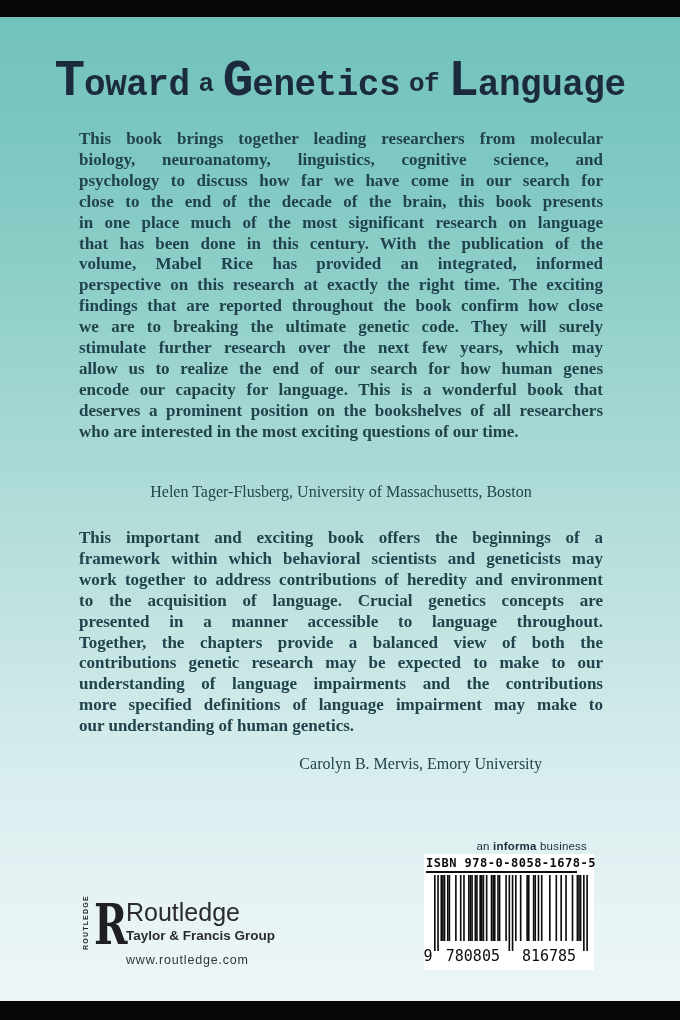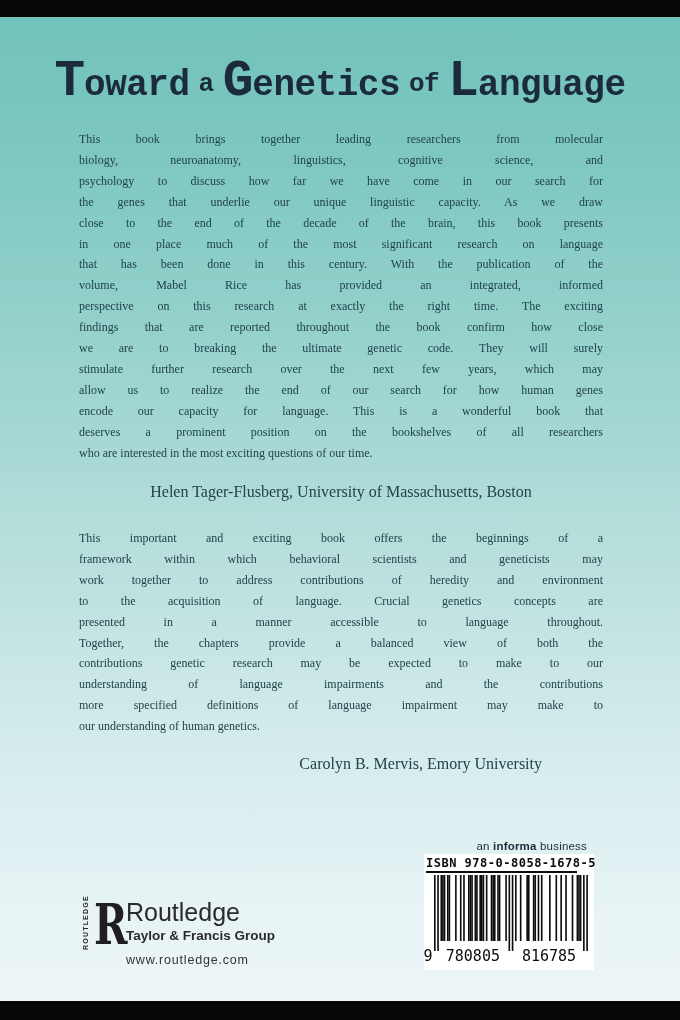--- a/index.html
+++ b/index.html
@@ -24,21 +24,21 @@
     color:#1b2b3d;font-weight:bold;line-height:1;
     letter-spacing:-0.5px;white-space:nowrap;font-family:Liberation Mono, monospace;
   }
   .title .word{display:inline-block;margin:0 7px;font-size:36px;}
   .title .word .cap{font-size:51px;letter-spacing:-1px;}
   .title .word.small{font-size:26px;vertical-align:4px;margin:0 2px;}
 
   
   .para{
     position:absolute;left:79px;width:524px;
-    color:#21434c;font-size:12px;line-height:20.9px;
+    color:#21434c;font-size:17px;line-height:20.9px;font-weight:bold;
   }
   .para .line{text-align:justify;text-align-last:justify;white-space:nowrap;}
   .para .line.last{text-align-last:left;white-space:normal;}
   #para1{top:129px;}
   #para2{top:528px;}
 
   .attr{
     position:absolute;color:#21434c;font-size:16px;
   }
   .attr.center{top:483px;left:79px;width:524px;text-align:center;}
@@ -96,21 +96,20 @@
 <div class="cover">
 
   <div class="bar top"></div>
 
   <h1 class="title" id="title"><span class="word"><span class="cap">T</span>oward</span><span class="word small">a</span><span class="word"><span class="cap">G</span>enetics</span><span class="word small">of</span><span class="word"><span class="cap">L</span>anguage</span></h1>
 
   <div class="para" id="para1">
       <div class="line">This book brings together leading researchers from molecular</div>
       <div class="line">biology, neuroanatomy, linguistics, cognitive science, and</div>
       <div class="line">psychology to discuss how far we have come in our search for</div>
-      <div class="line">the genes that underlie our unique linguistic capacity.  As we draw</div>
       <div class="line">close to the end of the decade of the brain, this book presents</div>
       <div class="line">in one place much of the most significant research on language</div>
       <div class="line">that has been done in this century.  With the publication of the</div>
       <div class="line">volume, Mabel Rice has provided an integrated, informed</div>
       <div class="line">perspective on this research at exactly the right time.  The exciting</div>
       <div class="line">findings that are reported throughout the book confirm how close</div>
       <div class="line">we are to breaking the ultimate genetic code.  They will surely</div>
       <div class="line">stimulate further research over the next few years, which may</div>
       <div class="line">allow us to realize the end of our search for how human genes</div>
       <div class="line">encode our capacity for language.  This is a wonderful book that</div>

